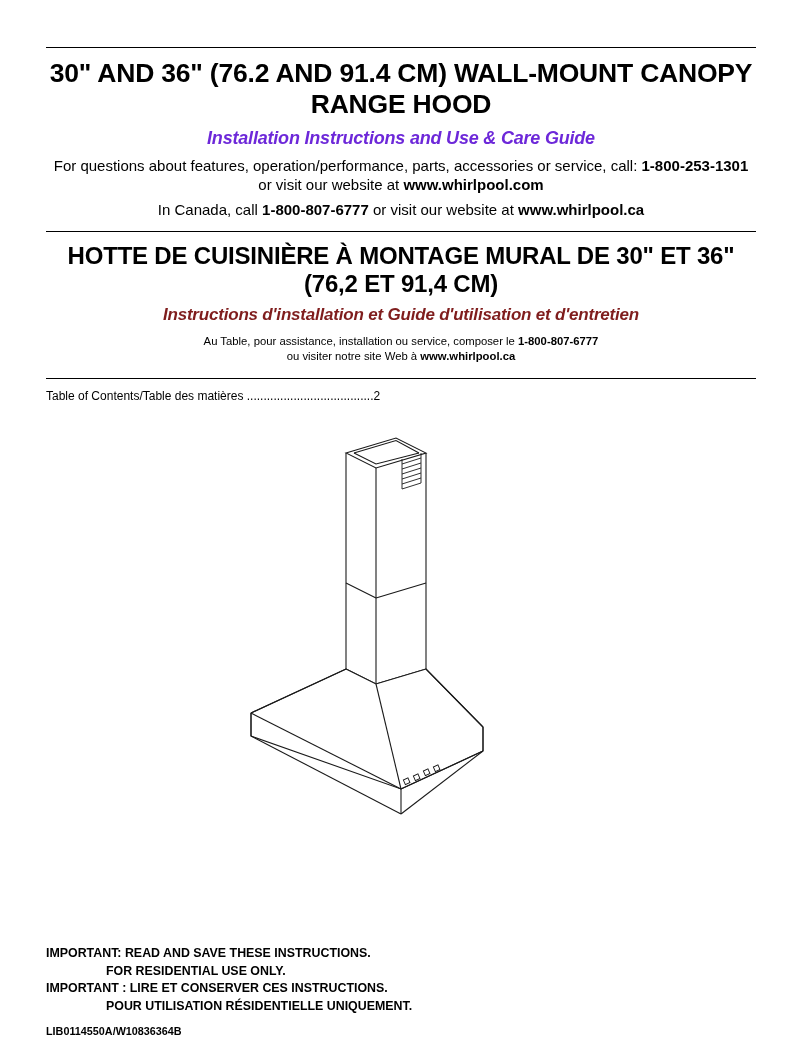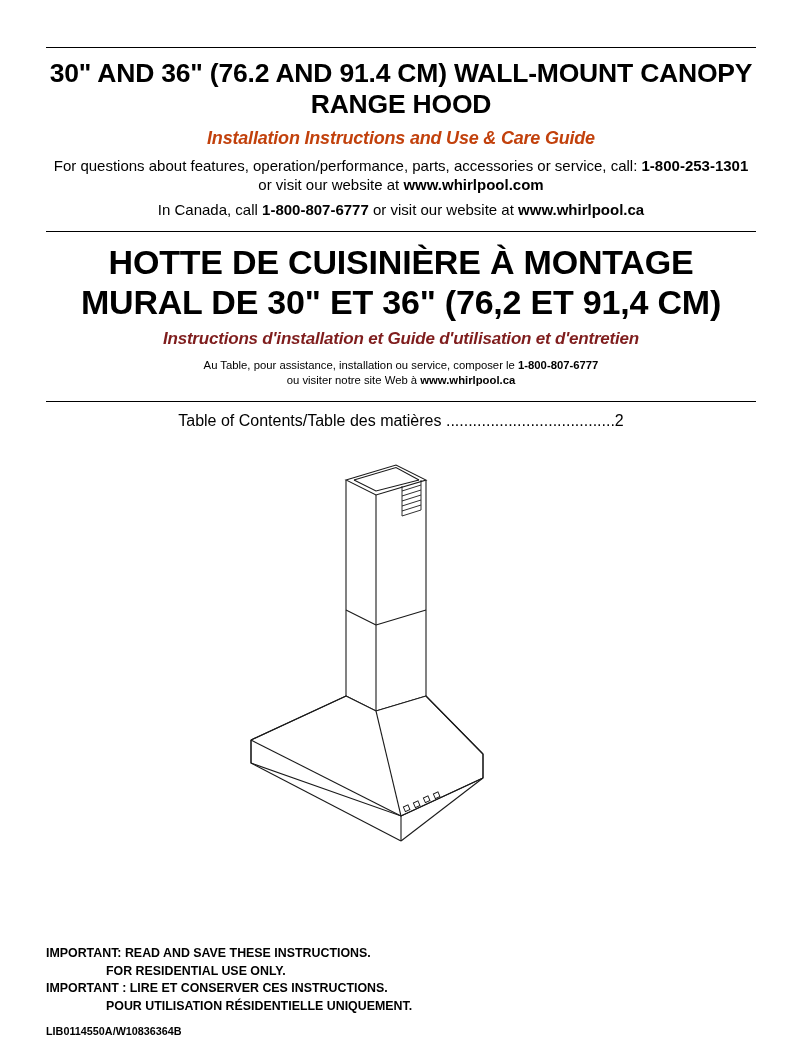--- a/index.html
+++ b/index.html
@@ -36,39 +36,39 @@
     font-weight: bold;
     line-height: 1.18;
     letter-spacing: -0.2px;
     margin-top: 10px;
   }
   .subtitle-en {
     text-align: center;
     font-size: 18px;
     font-weight: bold;
     font-style: italic;
-    color: #c2410c;
+    color: #6d28d9;
     margin-top: 7px;
     letter-spacing: -0.2px;
   }
   .contact-block {
     text-align: center;
     font-size: 15px;
     line-height: 1.27;
     margin-top: 7px;
   }
   .contact-block .b { font-weight: bold; }
   .contact-block .row2 { margin-top: 0px; }
   .contact-block .row3 { margin-top: 6px; }
 
   .rule-mid { margin-top: 12px; }
 
   .title-fr {
     text-align: center;
-    font-size: 34px;
+    font-size: 24px;
     font-weight: bold;
     line-height: 1.18;
     letter-spacing: -0.2px;
     margin-top: 10px;
   }
   .subtitle-fr {
     text-align: center;
     font-size: 17px;
     font-weight: bold;
     font-style: italic;
@@ -80,22 +80,21 @@
     text-align: center;
     font-size: 11.3px;
     line-height: 1.3;
     margin-top: 9px;
   }
   .contact-fr .b { font-weight: bold; }
 
   .rule-toc { margin-top: 14px; }
 
   .toc {
-    text-align: center;
-    font-size: 16px;
+    font-size: 12px;
     margin-top: 10px;
   }
 
   .figure-wrap {
     margin-top: 28px;
     display: flex;
     justify-content: center;
   }
 
   .footer-notes {

